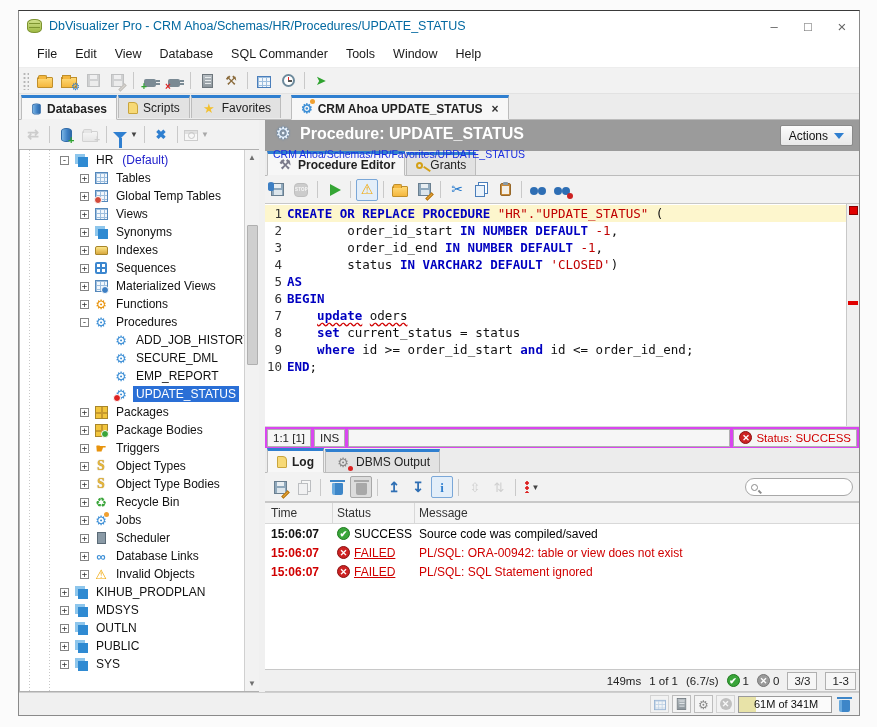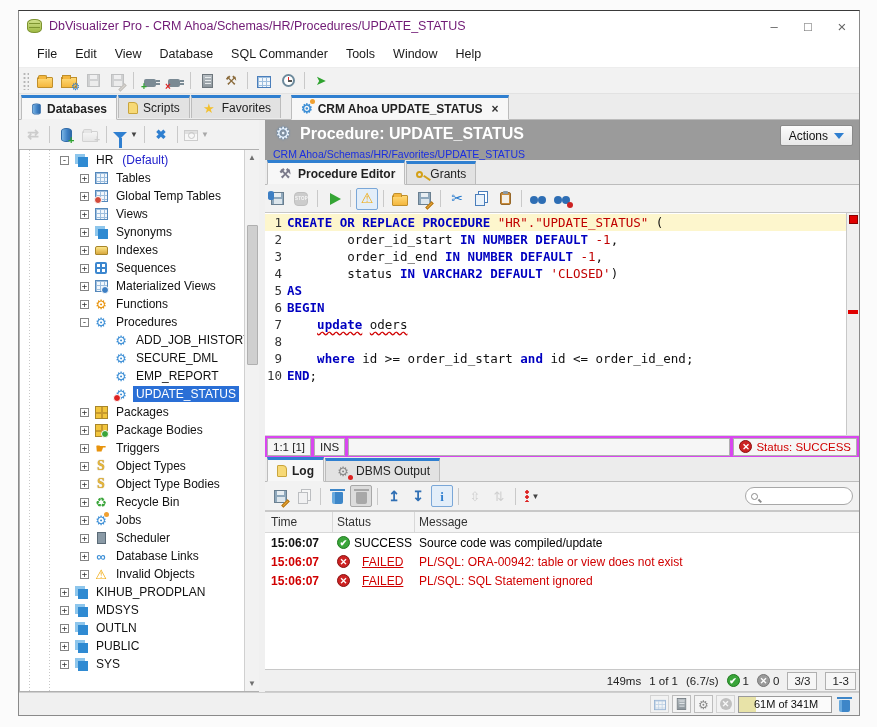--- a/index.html
+++ b/index.html
@@ -7,21 +7,21 @@
 
   .window { position:absolute; left:18px; top:10px; width:842px; height:706px;
     background:#f0f0f0; border:1px solid #8a8a8a; border-top-color:#3a3a3a;
     display:flex; flex-direction:column; }
 
   
   .titlebar { height:30px; background:#ffffff; display:flex; align-items:center; padding:0 0 0 8px; flex:none; }
   .app-logo { width:15px; height:14px; position:relative; margin-right:7px; flex:none;
     background:linear-gradient(#cfe08a,#9fb945); border:1px solid #7d9430; border-radius:45%/30%; }
   .app-logo::after { content:""; position:absolute; left:1px; right:1px; top:3px; height:1px; background:#7d9430; box-shadow:0 4px 0 #7d9430; }
-  .title-text { font-size:12.5px; color:#701a75; }
+  .title-text { font-size:12.5px; color:#0369a1; }
   .win-controls { margin-left:auto; display:flex; height:100%; }
   .win-btn { width:34px; height:100%; display:flex; align-items:center; justify-content:center;
     color:#666; font-size:13px; cursor:default; }
   .win-btn.close { font-size:15px; }
 
   
   .menubar { height:27px; background:#ffffff; display:flex; align-items:center; padding-left:10px; gap:2px; flex:none; border-bottom:1px solid #ededed; }
   .menu-item { font-size:12.5px; color:#1a1a1a; padding:4px 8px; }
 
   
@@ -165,21 +165,21 @@
   .i-dblink::before { content:"∞"; color:#3d8fd6; font-weight:bold; font-size:13px; }
   .i-warn::before { content:"⚠"; color:#f0a500; font-size:13px; }
 
   .tree-scrollbar { width:15px; flex:none; background:#f2f2f2; border-left:1px solid #d0d0d0; display:flex; flex-direction:column; align-items:center; }
   .sb-arrow { height:15px; width:100%; text-align:center; font-size:8px; color:#707070; line-height:15px; }
   .sb-thumb { width:11px; height:140px; background:#cfcfcf; border:1px solid #b0b0b0; border-radius:1px; margin-top:60px; }
   .sb-fill { flex:1; }
 
   
   .right-pane { flex:1; display:flex; flex-direction:column; min-width:0; background:#f0f0f0; }
-  .obj-header { height:40px; background:#9b9b9b; flex:none; padding:3px 6px 0 8px; position:relative; }
+  .obj-header { height:31px; background:#9b9b9b; flex:none; padding:3px 6px 0 8px; position:relative; }
   .obj-title-row { display:flex; align-items:center; gap:7px; }
   .obj-gear::before { content:"⚙"; color:#eaf2fa; font-size:17px; text-shadow:0 0 2px #2f6fb4; }
   .obj-gear { width:20px; text-align:center; }
   .obj-title { color:#fff; font-weight:bold; font-size:16px; }
   .actions-btn { position:absolute; right:6px; top:5px; height:21px; background:linear-gradient(#fcfcfc,#e8e8e8);
     border:1px solid #8a8a8a; border-radius:2px; display:flex; align-items:center; gap:6px; padding:0 8px; font-size:12px; color:#111; }
   .actions-caret { width:0; height:0; border-left:5px solid transparent; border-right:5px solid transparent; border-top:6px solid #2f7fd0; }
   .obj-breadcrumb { font-size:10.5px; color:#1b2ee0; margin-top:4px; }
 
   .ed-tabs { height:25px; display:flex; align-items:flex-end; background:#ececec; border-bottom:1px solid #bcbcbc; padding-left:2px; flex:none; }
@@ -219,21 +219,21 @@
   .log-table { flex:1; background:#fff; border:1px solid #c8c8c8; border-left:none; border-right:none; display:flex; flex-direction:column; min-height:0; font-size:12px; }
   .lrow { display:flex; height:19px; align-items:center; flex:none; }
   .lrow.lhead { height:21px; background:#f4f4f4; border-bottom:1px solid #d8d8d8; color:#333; }
   .lc-time { width:68px; padding-left:6px; flex:none; }
   .lc-status { width:82px; padding-left:4px; flex:none; display:flex; align-items:center; gap:4px; }
   .lc-msg { flex:1; padding-left:4px; }
   .lhead .lc-time,.lhead .lc-status { border-right:1px solid #d8d8d8; height:100%; display:flex; align-items:center; }
   .lrow.ok .lc-time { font-weight:bold; color:#111; }
   .lrow.fail { color:#d00000; }
   .lrow.fail .lc-time { font-weight:bold; }
-  .lrow.fail .stxt { text-decoration:underline;margin-left:8px; }
+  .lrow.fail .stxt { text-decoration:underline; }
   .log-empty { flex:1; }
   .log-stats { height:22px; flex:none; background:#f0f0f0; border-top:1px solid #c8c8c8; display:flex; align-items:center; justify-content:flex-end; gap:8px; font-size:11.5px; color:#222; padding-right:3px; }
   .stat-box { height:18px; border:1px solid #b0b0b0; background:#f6f6f6; display:flex; align-items:center; padding:0 6px; }
   .stat-pair { display:flex; align-items:center; gap:3px; }
 
   
   .statusbar { height:23px; flex:none; background:#f0f0f0; border-top:1px solid #cfcfcf; display:flex; align-items:center; justify-content:flex-end; gap:3px; padding-right:5px; }
   .sbtn { width:19px; height:18px; border:1px solid #bdbdbd; background:#f4f4f4; display:flex; align-items:center; justify-content:center; }
   .sbtn.dim { opacity:.55; }
   .ic-gear-gray::before { content:"⚙"; color:#8a8a8a; font-size:12px; }
@@ -652,20 +652,21 @@
             <div class="cline">
               <span class="gut">6</span>
               <span class="ctext"><span class="c-kw">BEGIN</span></span>
             </div>
             <div class="cline">
               <span class="gut">7</span>
               <span class="ctext"><span class="c-pl">    </span><span class="c-kw c-err">update</span><span class="c-pl"> </span><span class="c-pl c-err">oders</span></span>
             </div>
             <div class="cline">
               <span class="gut">8</span>
+              <span class="ctext"><span class="c-pl">    </span><span class="c-kw">set</span><span class="c-pl"> current_status = status</span></span>
             </div>
             <div class="cline">
               <span class="gut">9</span>
               <span class="ctext"><span class="c-pl">    </span><span class="c-kw">where</span><span class="c-pl"> id &gt;= order_id_start </span><span class="c-kw">and</span><span class="c-pl"> id &lt;= order_id_end;</span></span>
             </div>
             <div class="cline">
               <span class="gut">10</span>
               <span class="ctext"><span class="c-kw">END</span><span class="c-pl">;</span></span>
             </div>
           </div>
@@ -745,21 +746,21 @@
             <span class="lc-status">Status</span>
             <span class="lc-msg">Message</span>
           </div>
           <div id="log-rows">
               <div class="lrow ok">
                 <span class="lc-time">15:06:07</span>
                 <span class="lc-status">
                   <span class="badge green">✔</span>
                   <span class="stxt">SUCCESS</span>
                 </span>
-                <span class="lc-msg">Source code was compiled/update</span>
+                <span class="lc-msg">Source code was compiled/saved</span>
               </div>
               <div class="lrow fail">
                 <span class="lc-time">15:06:07</span>
                 <span class="lc-status">
                   <span class="badge red">✕</span>
                   <span class="stxt">FAILED</span>
                 </span>
                 <span class="lc-msg">PL/SQL: ORA-00942: table or view does not exist</span>
               </div>
               <div class="lrow fail">

